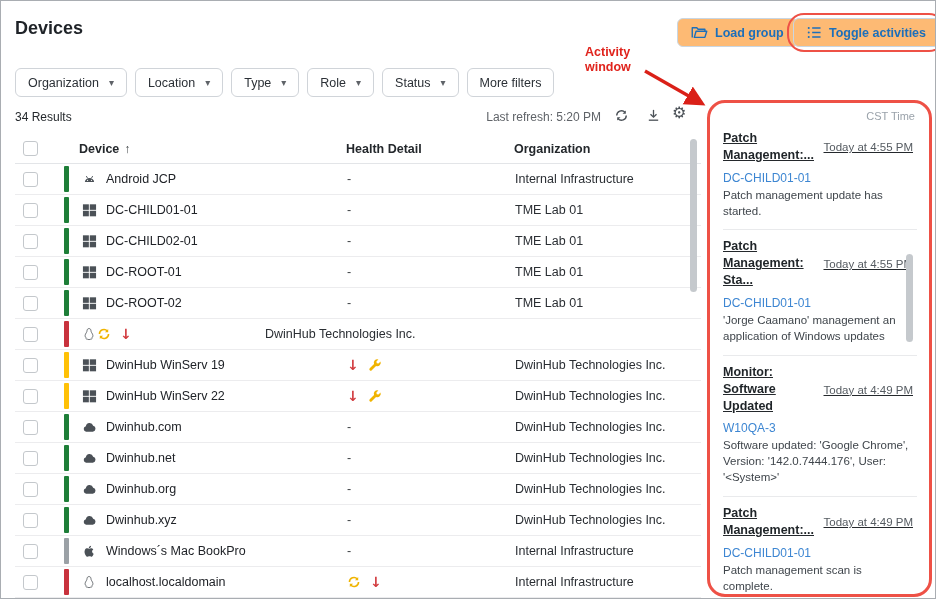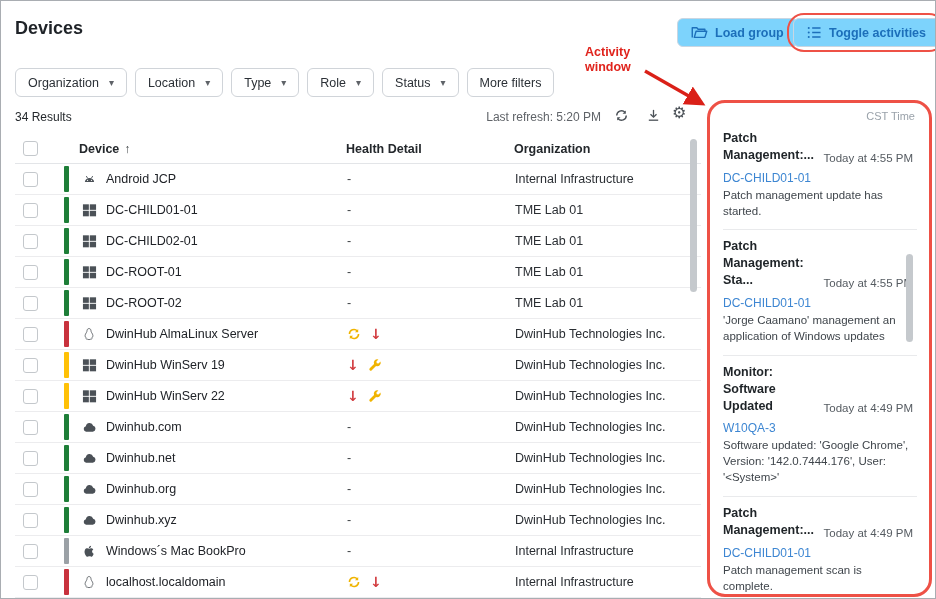--- a/index.html
+++ b/index.html
@@ -6,21 +6,21 @@
   html,body { background:#e9e9e9; }
   .page {
     position:relative; width:936px; height:599px; background:#fff;
     border:1px solid #a9adb2; overflow:hidden;
     font-family:"Liberation Sans","DejaVu Sans",sans-serif; color:#24282c;
   }
   .title { position:absolute; left:14px; top:17px; font-size:18px; font-weight:bold; color:#1f2328; }
 
   
   .tbtn { display:inline-flex; align-items:center; gap:7px; height:29px; padding:0 13px;
-    background:#7dd3fc; border:1px solid #c9d6e2; border-radius:6px; color:#1c6fba;
+    background:#fdba74; border:1px solid #c9d6e2; border-radius:6px; color:#1c6fba;
     font-family:inherit; font-size:12.5px; font-weight:bold; cursor:pointer; white-space:nowrap; }
   .load-btn { position:absolute; left:676px; top:17px; }
   .ring { position:absolute; left:786px; top:12px; padding:3px 4px; border:2.5px solid #ee5146; border-radius:17px; display:inline-block; }
 
   
   .filters { position:absolute; left:14px; top:67px; display:flex; gap:8px; }
   .fbtn { display:inline-flex; align-items:center; gap:10px; height:29px; padding:0 12px;
     background:#fff; border:1px solid #d0d4d9; border-radius:6px; font-family:inherit;
     font-size:12.5px; color:#2b3036; cursor:pointer; white-space:nowrap; }
   .caret { font-size:10px; color:#5f6368; line-height:1; }
@@ -54,21 +54,21 @@
   .hic { display:inline-flex; align-items:center; }
 
   .vscroll-table { position:absolute; left:689px; top:138px; width:7px; height:153px; background:#c5c9cd; border-radius:4px; cursor:pointer; }
 
   
   .apanel { position:absolute; left:706px; top:99px; width:225px; height:497px;
     border:3px solid #ee5146; border-radius:18px; padding:7px 12px 6px 13px; overflow:hidden; background:#fff; }
   .tz { text-align:right; font-size:11px; color:#9aa2aa; padding-right:2px; }
   .aentry { padding:8px 4px 10px 0; border-bottom:1px solid #e9eaec; }
   .aentry:last-child { border-bottom:none; }
-  .ahead { display:flex; justify-content:space-between; align-items:flex-end; gap:6px; }
+  .ahead { display:flex; justify-content:space-between; align-items:center; gap:6px;text-decoration:underline; }
   .atitle { font-weight:bold; font-size:12.5px; color:#1f2428; width:116px; line-height:1.35; }
   .atime { font-size:11.5px; color:#555b61; white-space:nowrap; padding-top:1px; }
   .adev { display:block; margin-top:7px; font-size:12px; color:#3d86d2; text-decoration:none; cursor:pointer; }
   .adesc { margin-top:3px; font-size:11.5px; color:#3f454b; line-height:1.38; }
   .vscroll-act { position:absolute; right:16px; top:151px; width:7px; height:88px; background:#c5c9cd; border-radius:4px; cursor:pointer; }
 
   
   .ann-label { position:absolute; left:584px; top:44px; width:82px; text-align:left;
     color:#e0231c; font-weight:bold; font-size:12.5px; line-height:1.2; }
   .ann-arrow { position:absolute; left:620px; top:62px; }
@@ -280,21 +280,20 @@
       <div class="trow">
         <span class="col-cb">
           <span class="cb"></span>
         </span>
         <span class="bar st-red"></span>
         <span class="osic">
           <svg width="14" height="14" viewBox="0 0 16 16">
             <path fill="none" stroke="#5f6368" stroke-width="1" d="M8 1.8c1.6 0 2.3 1.2 2.3 2.6 0 .8.3 1.4.8 2.2.6 1 1.4 2 1.4 3.4 0 1-.5 1.8-1.1 2.3.2.3.2.6.1.9-.2.5-.8.7-1.3.5-.4.4-1.3.7-2.2.7s-1.8-.3-2.2-.7c-.5.2-1.1 0-1.3-.5-.1-.3-.1-.6.1-.9-.6-.5-1.1-1.3-1.1-2.3 0-1.4.8-2.4 1.4-3.4.5-.8.8-1.4.8-2.2C5.7 3 6.4 1.8 8 1.8z"></path>
           </svg>
         </span>
-        <span class="col-name">DwinHub AlmaLinux Server</span>
         <span class="col-health">
           <span class="hic">
             <svg width="14" height="14" viewBox="0 0 16 16">
               <g fill="none" stroke="#f0b400" stroke-width="1.8">
                 <path d="M13.2 8a5.2 5.2 0 0 1-9 3.5"></path>
                 <path d="M2.8 8a5.2 5.2 0 0 1 9-3.5"></path>
               </g>
               <path fill="#f0b400" d="M3.2 13.6V9.9h3.7z"></path>
               <path fill="#f0b400" d="M12.8 2.4v3.7H9.1z"></path>
             </svg>

